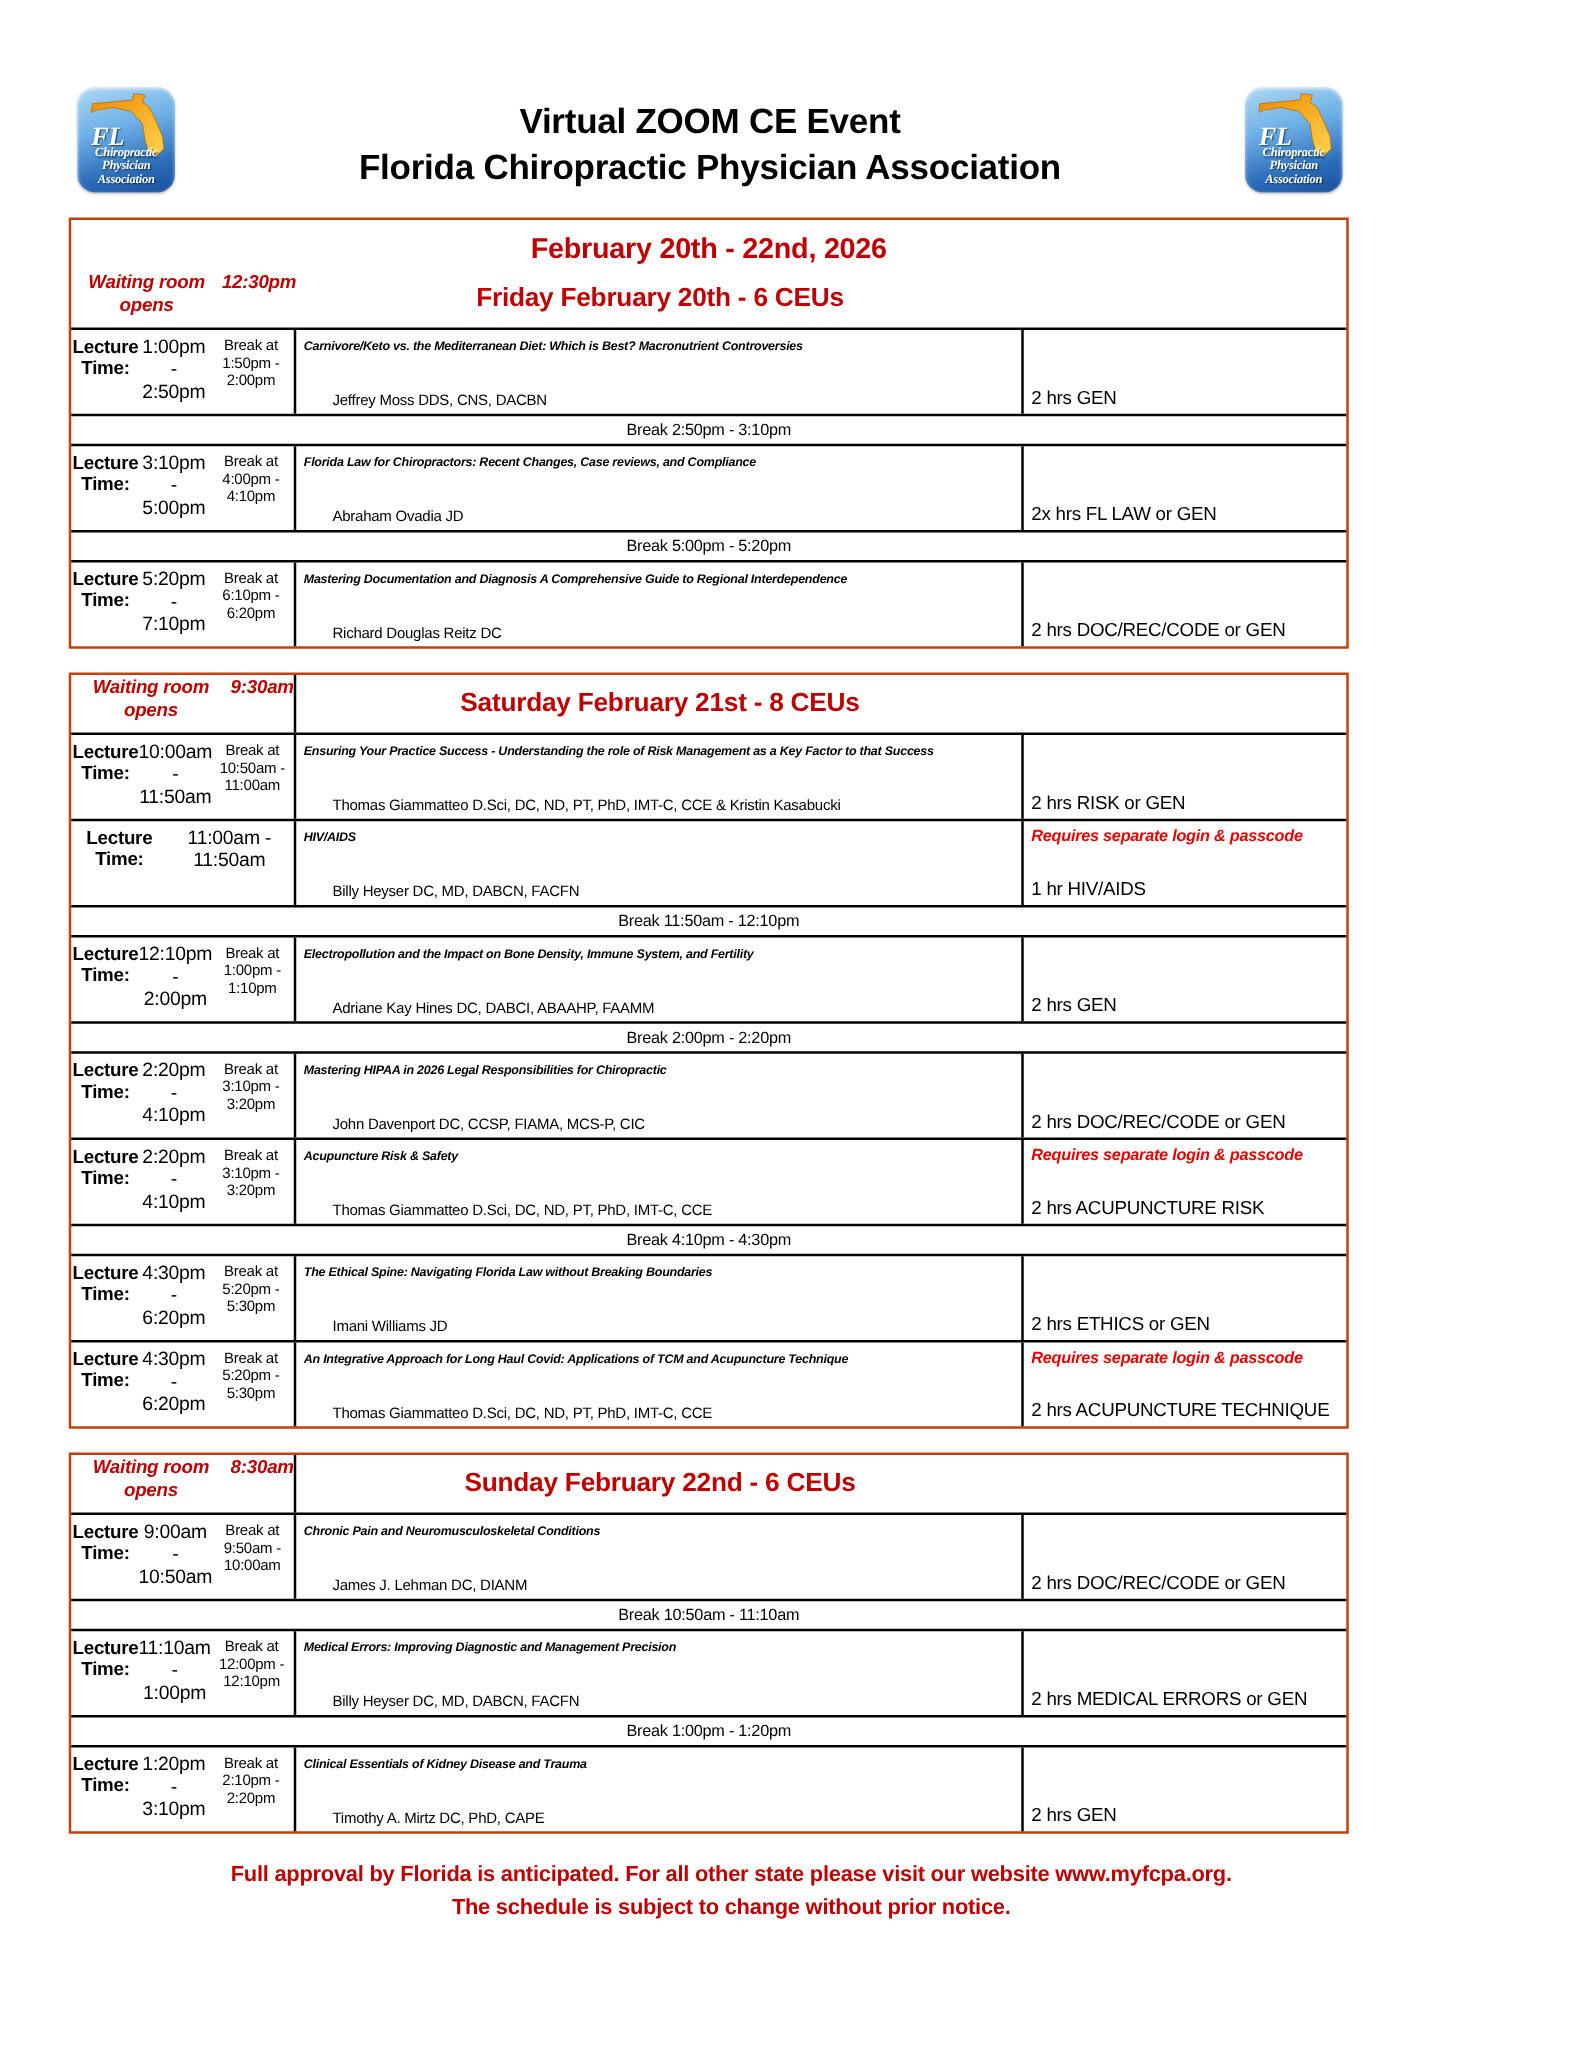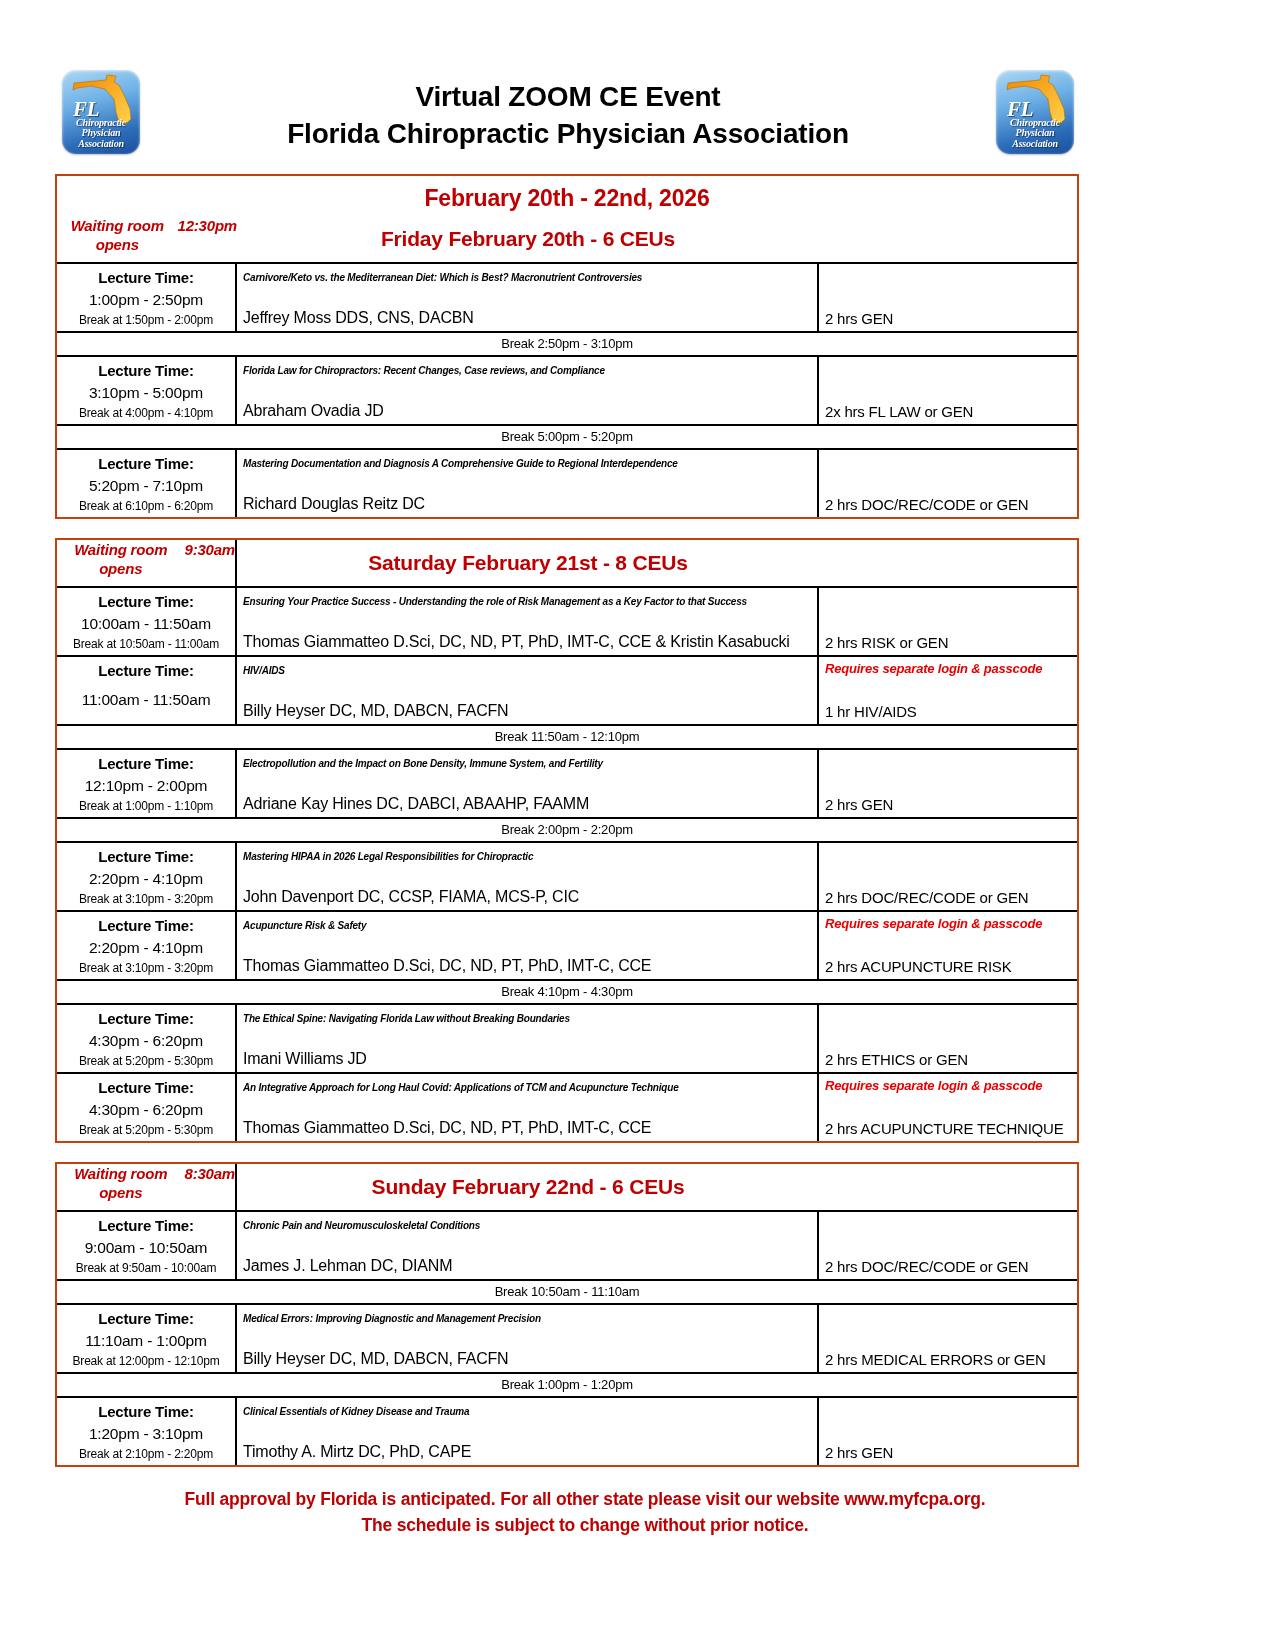--- a/index.html
+++ b/index.html
@@ -36,29 +36,29 @@
   .waiting {
     width:180px; border-right:2px solid #000; color:var(--dr); font-weight:bold; font-style:italic;
     font-size:15px; text-align:center; display:flex; flex-direction:row; justify-content:center; line-height:19px;
   }
   .day-head.no-div .waiting { border-right:none; }
   .day-title { flex:1; display:flex; align-items:center; justify-content:center; color:var(--dr); font-weight:bold; font-size:21px; }
   .head-spacer { width:258px; }
   .row { border-top:2px solid #000; }
   .lecture-row { display:flex; align-items:stretch; min-height:69px; }
   .c-time {
-    width:180px; flex:0 0 180px; border-right:2px solid #000; display:flex; flex-direction:column;
+    width:180px; flex:0 0 180px; border-right:2px solid #000; display:flex; 
     justify-content:space-between; text-align:center; padding:5px 1px 4px;
   }
   .lt-label { font-weight:bold; font-size:15px; }
   .lt-time { font-size:15.5px; }
   .lt-break { font-size:12px; }
   .c-main { flex:1; border-right:2px solid #000; display:flex; flex-direction:column; justify-content:space-between; padding:4px 8px 4px 6px; }
   .l-title { font-weight:bold; font-style:italic; font-size:10px; line-height:20px; }
-  .l-speaker { font-size:16px; }
+  .l-speaker { font-size:12px;margin-left:23px; }
   .c-credit { width:258px; flex:0 0 258px; display:flex; flex-direction:column; justify-content:space-between; padding:4px 6px; }
   .l-note { color:var(--br); font-weight:bold; font-style:italic; font-size:13px; white-space:nowrap; }
   .l-credit { font-size:15px; }
   .break-row { text-align:center; font-size:13px; padding:3px 0 4px; }
   
   .footer { text-align:center; color:var(--dr); font-weight:bold; margin-top:12px; line-height:26px;margin-left:38px; }
   .footer div { font-size:17.5px; }
 </style>
 </head>
 <body>

